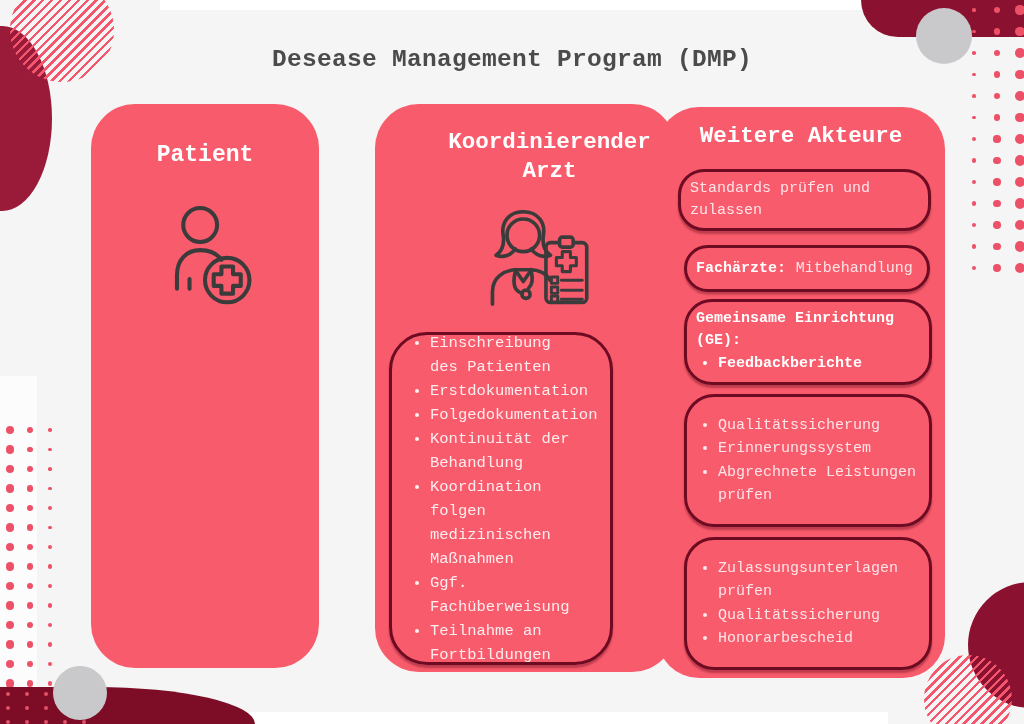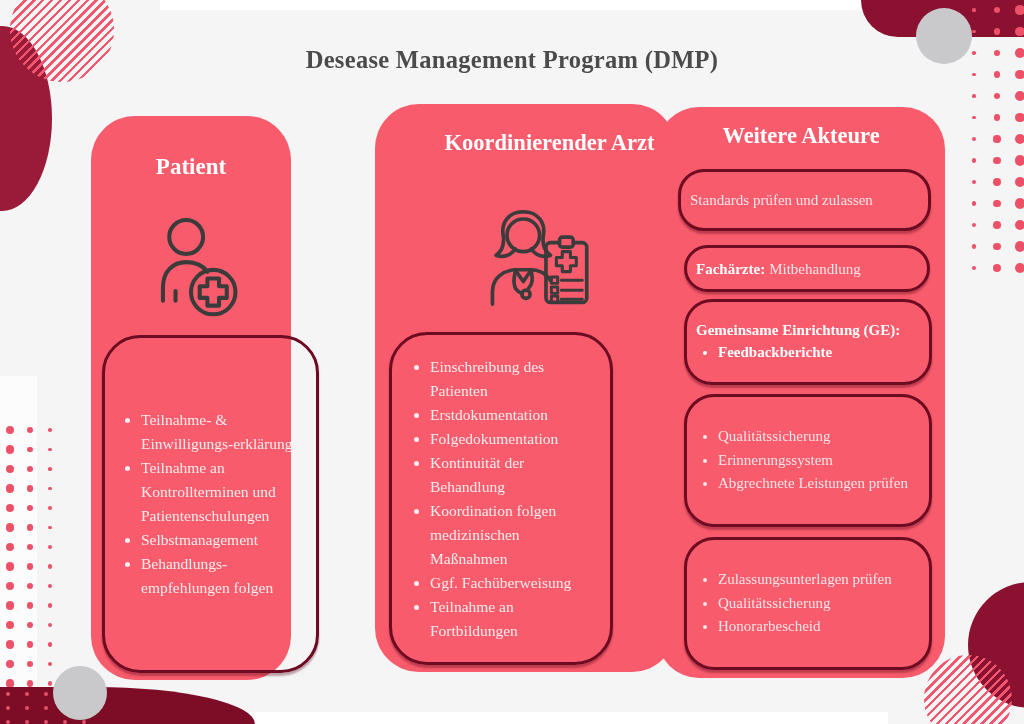--- a/index.html
+++ b/index.html
@@ -1,19 +1,19 @@
 <!DOCTYPE html>
 <html style="--background: #F5F5F6; --pink: #F85B6B; --maroon-border: #6D0B22; --maroon-blob: #8A1130; --maroon-band: #7D0C26; --blob-light: #9A1A3A; --stripe-pink: #F4566E; --dot-red: #ED5168; --gray-circle: #C9C9CB; --title-text: #4B4B4B; --list-text: #FFECEE;"><head>
 <meta charset="utf-8">
 <style>
   html,body{margin:0;padding:0;}
   .stage{
     position:relative;width:1024px;height:724px;overflow:hidden;
     background:var(--background,#F5F5F6);
-    font-family:Liberation Serif, serif;
+    font-family:Liberation Mono, monospace;
   }
   
   .deco{position:absolute;}
   .white-strip{background:#FFFFFF;}
   .strip-top{left:160px;top:0;width:710px;height:10px;}
   .strip-bottom{left:240px;top:712px;width:648px;height:12px;}
   .strip-left{left:0;top:376px;width:37px;height:336px;background:#FCFCFD;}
   .blob-tl{left:-48px;top:26px;width:100px;height:185px;border-radius:50%;background:var(--blob-light,#9A1A3A);}
   .stripes{background:repeating-linear-gradient(135deg,var(--stripe-pink,#F4566E) 0 2.5px,transparent 2.5px 6.3px);border-radius:50%;}
   .stripes-tl{left:10px;top:-22px;width:104px;height:104px;}
@@ -26,21 +26,21 @@
   .circle-br{right:-70px;top:582px;width:126px;height:126px;border-radius:50%;background:var(--maroon-blob,#8A1130);}
   .dotgrid{position:absolute;}
   .dotgrid .dot{position:absolute;border-radius:50%;background:currentColor;}
   
   .main-title{
     position:absolute;left:0;right:0;top:46px;text-align:center;
     font-size:24.5px;font-weight:bold;letter-spacing:.3px;color:var(--title-text,#4B4B4B);
   }
   
   .col{position:absolute;background:var(--pink,#F85B6B);}
-  .col-1{left:91px;top:104px;width:200px;height:564px;border-radius:44px;margin-top:12px;}
+  .col-1{left:91px;top:104px;width:228px;height:564px;border-radius:44px;}
   .col-2{left:375px;top:104px;width:253px;height:568px;border-radius:44px;padding-left:48px;}
   .col-3{left:657px;top:107px;width:288px;height:571px;border-radius:42px;}
   .col h2{margin:0;text-align:center;color:#FFFFFF;font-weight:bold;}
   .col-1 h2{margin-top:38px;font-size:23px;}
   .col-2 h2{margin-top:24px;font-size:22.5px;line-height:1.3;padding:0 10px;}
   .col-3 h2{margin-top:16px;font-size:22.5px;}
   .icon{position:absolute;left:50%;transform:translateX(-50%);}
   .icon-patient{top:92px;}
   .icon-doctor{top:98px;}
   .icon svg{display:block;stroke:#3B3B3C;fill:none;stroke-linecap:round;stroke-linejoin:round;}
@@ -196,28 +196,20 @@
     <h2>Patient</h2>
     <div class="icon icon-patient">
       <svg width="116" height="116" viewBox="0 0 120 120" stroke-width="4.2">
         <circle cx="55" cy="30" r="17.5"></circle>
         <path d="M31 96 V82 C31 66 41 56 55 56 C65 56 72 59 77 66"></path>
         <path d="M44 96 V86"></path>
         <circle cx="83" cy="87" r="23"></circle>
         <path d="M77 73 h12 v8 h8 v12 h-8 v8 h-12 v-8 h-8 v-12 h8 Z"></path>
       </svg>
     </div>
-    <div class="panel p1">
-      <ul>
-          <li>Teilnahme- &amp; Einwilligungs-erklärung</li>
-          <li>Teilnahme an Kontrollterminen und Patientenschulungen</li>
-          <li>Selbstmanagement</li>
-          <li>Behandlungs-empfehlungen folgen</li>
-        </ul>
-    </div>
   </section>
 
   <section class="col col-2">
     <h2>Koordinierender Arzt</h2>
     <div class="icon icon-doctor">
       <svg width="136" height="112" viewBox="0 0 150 122" stroke-width="4">
         <circle cx="72" cy="36" r="18"></circle>
         <path d="M72 10 C56 10 47 22 50 37 C51 46 48 54 42 58 C50 61 59 58 63 51"></path>
         <path d="M72 10 C88 10 97 22 94 37 C93 46 96 54 102 58 C94 61 85 58 81 51"></path>
         <path d="M38 112 V98 C38 83 50 74 65 74 H79 C90 74 98 79 102 86"></path>

